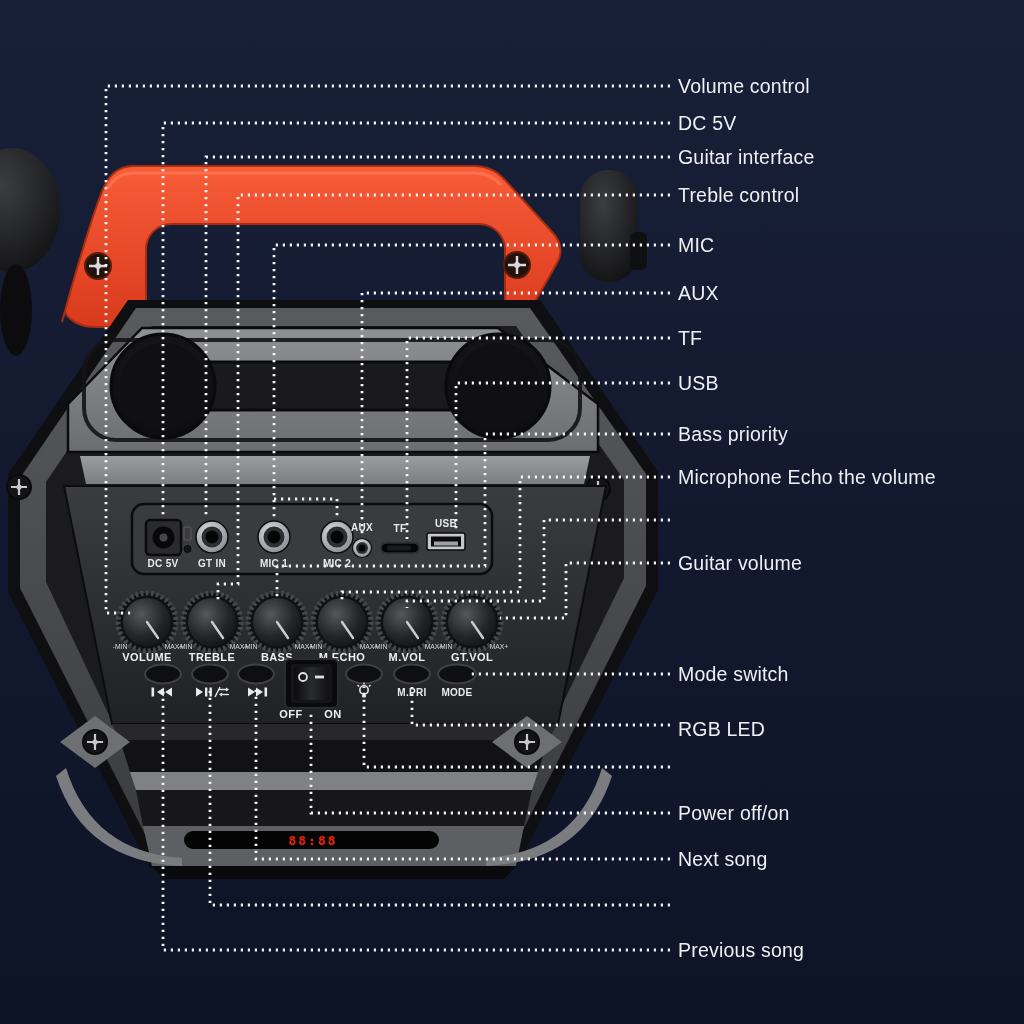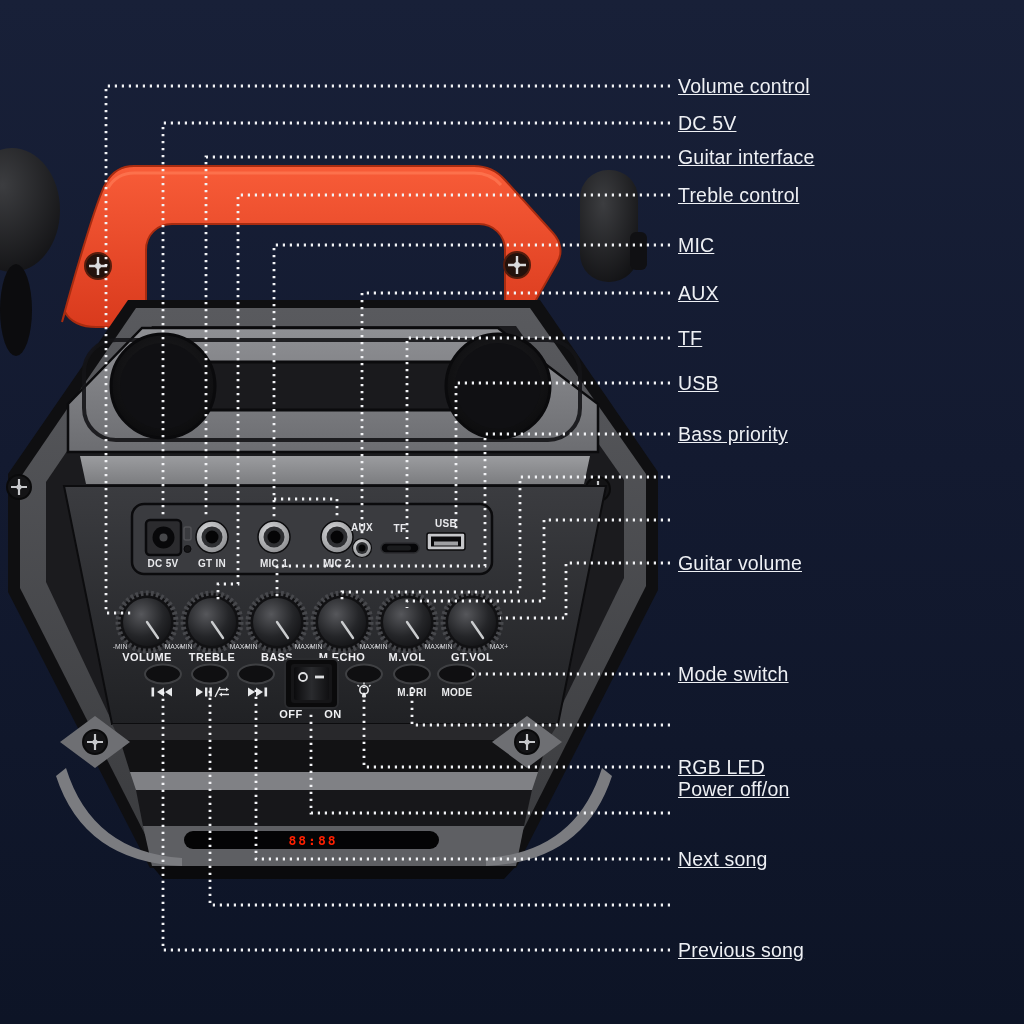--- a/index.html
+++ b/index.html
@@ -1,21 +1,21 @@
 <!DOCTYPE html>
 <html><head>
 <meta charset="utf-8">
 <style>
   html,body{margin:0;padding:0;}
   .stage{position:relative;width:1024px;height:1024px;overflow:hidden;
     background:linear-gradient(180deg,#182038 0%,#131a30 45%,#0d1426 100%);
     font-family:"Liberation Sans",sans-serif;}
   .art{position:absolute;left:0;top:0;}
   .callout-label{position:absolute;left:678px;height:26px;line-height:26px;
-    color:#eef0f4;font-size:19.5px;letter-spacing:.2px;white-space:nowrap;text-decoration:underline;}
+    color:#eef0f4;font-size:19.5px;letter-spacing:.2px;white-space:nowrap;}
   text{font-family:"Liberation Sans",sans-serif;}
   .pl{font-size:10px;font-weight:bold;fill:#e8e9ec;letter-spacing:.3px;}
   .kn{font-size:11px;font-weight:bold;fill:#efeff2;letter-spacing:.4px;}
   .mm{font-size:6.8px;fill:#d9dadd;}
   .sw{font-size:11px;font-weight:bold;fill:#f0f1f3;letter-spacing:.5px;}
   .bt{font-size:10px;font-weight:bold;fill:#eaebed;letter-spacing:.3px;}
   .led{font-family:"DejaVu Sans Mono",monospace;font-size:13px;font-weight:bold;letter-spacing:2px;}
   .lead{fill:none;stroke:#f2f3f6;stroke-width:2.8;stroke-dasharray:2.2 4.8;stroke-linecap:butt;}
 </style>
 </head>
@@ -342,20 +342,21 @@
 
 <div class="callout-label" style="top:73px">Volume control</div>
 <div class="callout-label" style="top:110px">DC 5V</div>
 <div class="callout-label" style="top:144px">Guitar interface</div>
 <div class="callout-label" style="top:182px">Treble control</div>
 <div class="callout-label" style="top:232px">MIC</div>
 <div class="callout-label" style="top:280px">AUX</div>
 <div class="callout-label" style="top:325px">TF</div>
 <div class="callout-label" style="top:370px">USB</div>
 <div class="callout-label" style="top:421px">Bass priority</div>
+<div class="callout-label" style="top:464px">Microphone Echo the volume</div>
 <div class="callout-label" style="top:550px">Guitar volume</div>
 <div class="callout-label" style="top:661px">Mode switch</div>
-<div class="callout-label" style="top:754px">RGB LED</div>
-<div class="callout-label" style="top:776px">Power off/on</div>
+<div class="callout-label" style="top:716px">RGB LED</div>
+<div class="callout-label" style="top:800px">Power off/on</div>
 <div class="callout-label" style="top:846px">Next song</div>
 <div class="callout-label" style="top:937px">Previous song</div>
 
 </div>
 
 </body></html>

